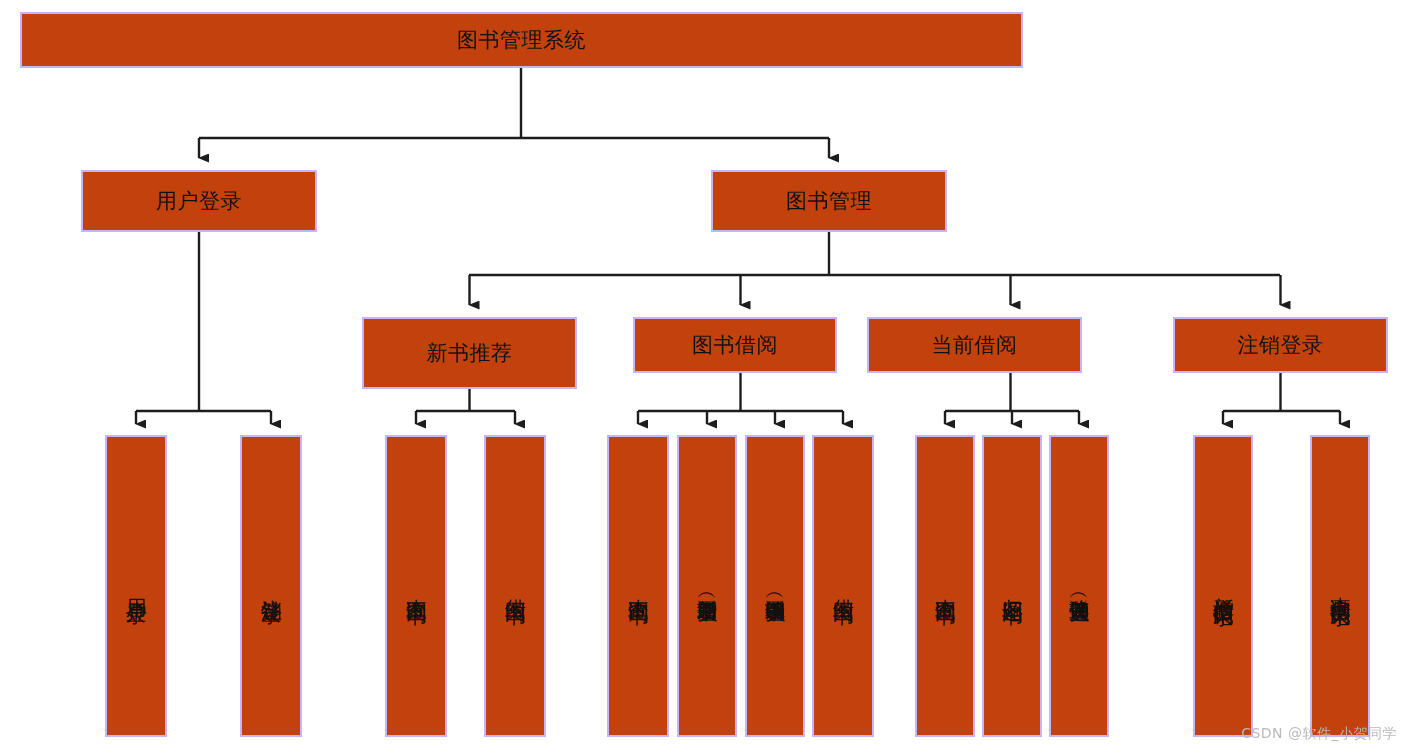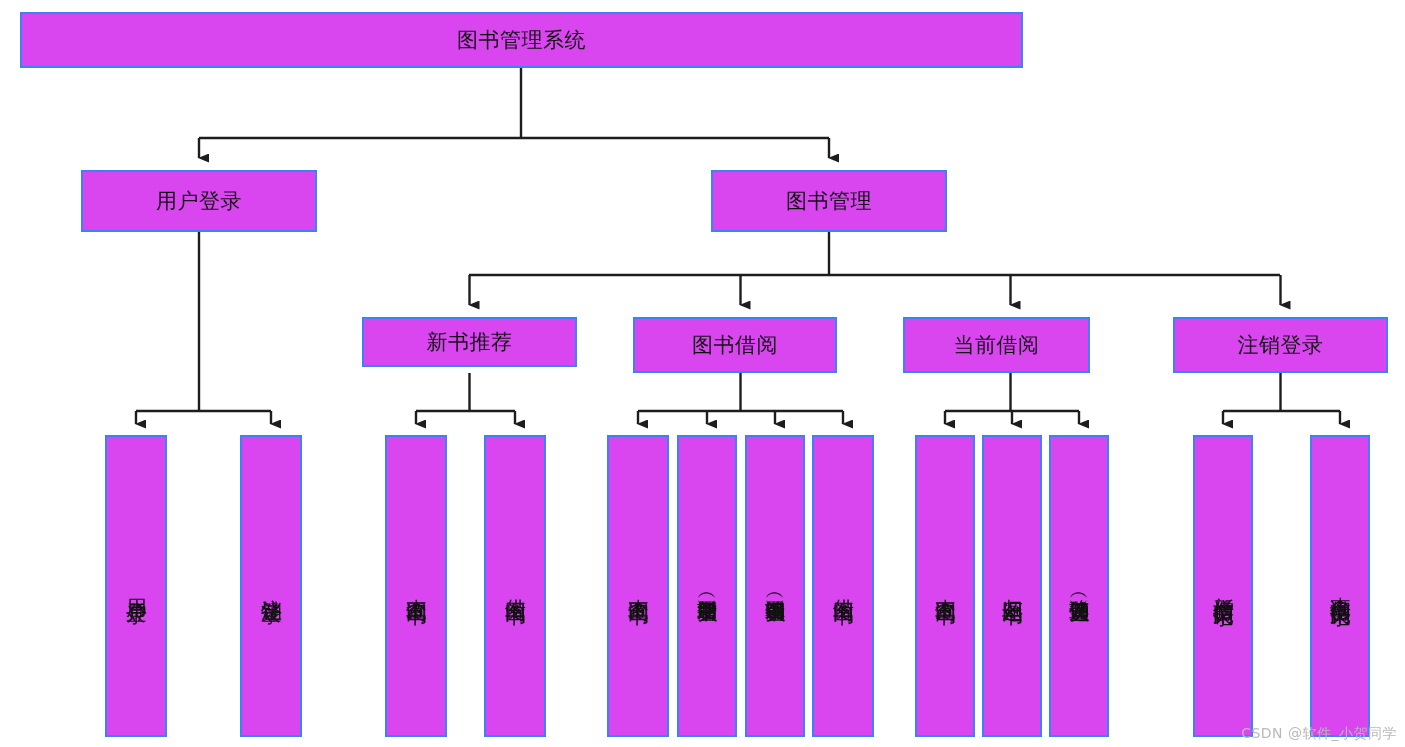--- a/index.html
+++ b/index.html
@@ -21,22 +21,22 @@
   #tree-svg {
     position: absolute;
     left: 0;
     top: 0;
     width: 1405px;
     height: 747px;
   }
   .node-box {
     position: absolute;
     box-sizing: border-box;
-    background: #d946ef;
-    border: 2px solid #3b82f6;
+    background: #c2410c;
+    border: 2px solid #c4b5fd;
     display: flex;
     align-items: center;
     justify-content: center;
     overflow: hidden;
   }
   .node-box.level-root { border-width: 2px; }
   .node-label-h {
     font-size: 21px;
     color: #111111;
     line-height: 1.15;
@@ -125,27 +125,27 @@
   <div id="nodes-layer">
       <div class="node-box level-root" style="left: 20px; top: 12px; width: 1003px; height: 56px;">
         <span class="node-label-h">图书管理系统</span>
       </div>
       <div class="node-box level-2" style="left: 81px; top: 170px; width: 236px; height: 62px;">
         <span class="node-label-h">用户登录</span>
       </div>
       <div class="node-box level-2" style="left: 711px; top: 170px; width: 236px; height: 62px;">
         <span class="node-label-h">图书管理</span>
       </div>
-      <div class="node-box level-3" style="left: 362px; top: 317px; width: 215px; height: 50px;">
+      <div class="node-box level-3" style="left: 362px; top: 317px; width: 215px; height: 72px;">
         <span class="node-label-h">新书推荐</span>
       </div>
       <div class="node-box level-3" style="left: 633px; top: 317px; width: 204px; height: 56px;">
         <span class="node-label-h">图书借阅</span>
       </div>
-      <div class="node-box level-3" style="left: 903px; top: 317px; width: 187px; height: 56px;">
+      <div class="node-box level-3" style="left: 867px; top: 317px; width: 215px; height: 56px;">
         <span class="node-label-h">当前借阅</span>
       </div>
       <div class="node-box level-3" style="left: 1173px; top: 317px; width: 215px; height: 56px;">
         <span class="node-label-h">注销登录</span>
       </div>
       <div class="node-box level-leaf leaf" style="left: 105px; top: 435px; width: 62px; height: 302px;">
         <span class="node-label-v">用户登录</span>
       </div>
       <div class="node-box level-leaf leaf" style="left: 240px; top: 435px; width: 62px; height: 302px;">
         <span class="node-label-v">注销登录</span>

